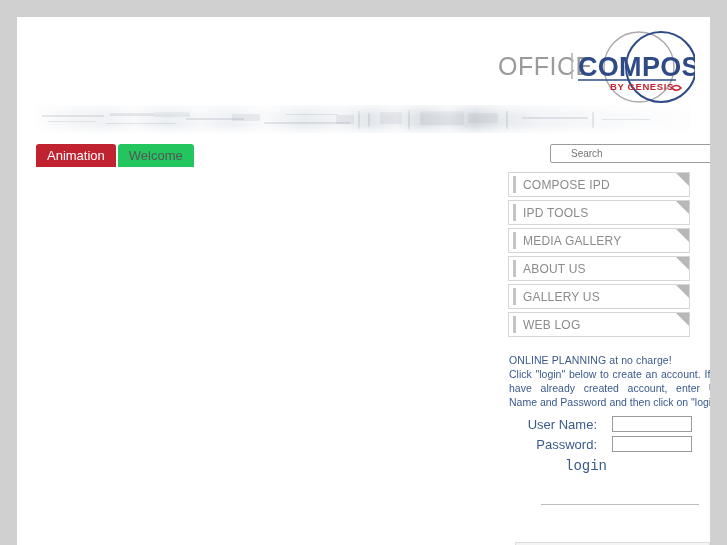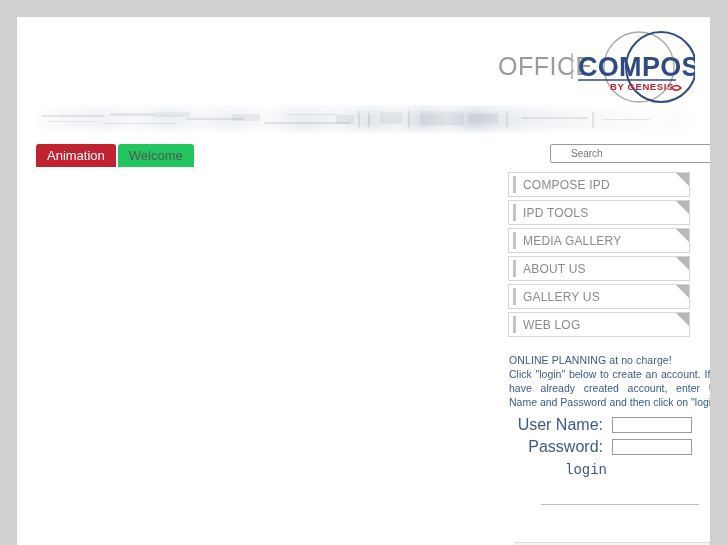--- a/index.html
+++ b/index.html
@@ -176,23 +176,23 @@
     top: 399px;
     width: 205px;
   }
   .form-row {
     display: flex;
     align-items: center;
     justify-content: flex-end;
     margin-bottom: 4px;
   }
   .form-row label {
-    font-size: 16px;
+    font-size: 13px;
     color: #3a5a8c;
-    margin-right: 9px;
+    margin-right: 15px;
     white-space: nowrap;
   }
   .form-row input {
     width: 72px;
     height: 12px;
     border: 1px solid #9b9b9b;
     background: #ffffff;
     font-size: 10px;
     font-family: "Liberation Sans", sans-serif;
     padding: 1px 3px;

